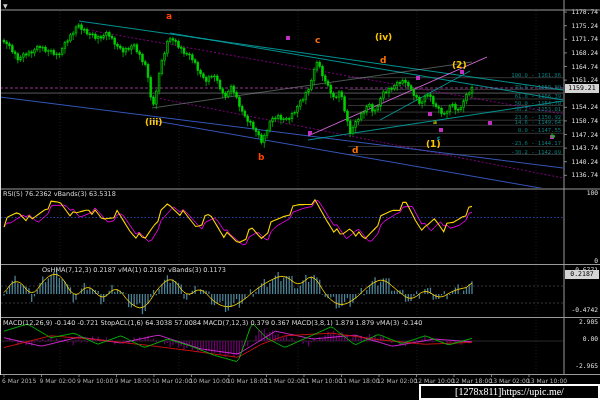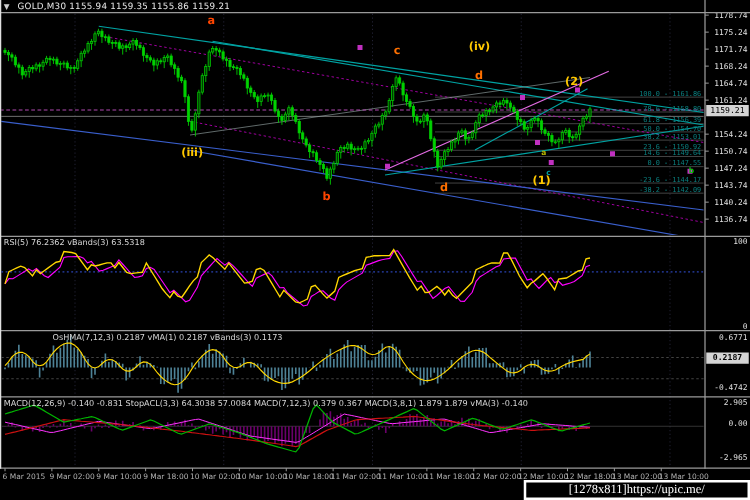--- a/index.html
+++ b/index.html
@@ -872,23 +872,22 @@
         <line x1="454" y1="374.5" x2="454" y2="377" stroke="#9a9a9a" stroke-width="0.8"></line>
         <text x="452" y="383" fill="#b0b0b0" font-size="6" font-family="&quot;DejaVu Sans&quot;,sans-serif">12 Mar 18:00</text>
         <line x1="491.5" y1="374.5" x2="491.5" y2="377" stroke="#9a9a9a" stroke-width="0.8"></line>
         <text x="489.5" y="383" fill="#b0b0b0" font-size="6" font-family="&quot;DejaVu Sans&quot;,sans-serif">13 Mar 02:00</text>
         <line x1="529" y1="374.5" x2="529" y2="377" stroke="#9a9a9a" stroke-width="0.8"></line>
         <text x="527" y="383" fill="#b0b0b0" font-size="6" font-family="&quot;DejaVu Sans&quot;,sans-serif">13 Mar 10:00</text>
       </g>
     </svg>
 
   <span class="menuArrow">▼</span>
-  <div class="ttl">GOLD,M30  1155.94 1159.35 1155.86 1159.21</div>
 
   <div class="ptitle" style="left:3px;top:190px;">RSI(5) 76.2362   vBands(3) 63.5318</div>
   <div class="ptitle" style="left:3px;top:266px;margin-left:39px;">OsHMA(7,12,3) 0.2187   vMA(1) 0.2187   vBands(3) 0.1173</div>
-  <div class="ptitle" style="left:3px;top:319px;">MACD(12,26,9) -0.140 -0.831   StopACL(3,3) 64.3038 57.0084   MACD(7,12,3) 0.379 0.367   MACD(3,8,1) 1.879 1.879   vMA(3) -0.140</div>
+  <div class="ptitle" style="left:3px;top:319px;">MACD(12,26,9) -0.140 -0.721   StopACL(1,6) 64.3038 57.0084   MACD(7,12,3) 0.379 0.367   MACD(3,8,1) 1.879 1.879   vMA(3) -0.140</div>
 
   <div class="pricebox" style="top:84px;">1159.21</div>
-  <div class="pricebox" style="top:282px;font-weight:bold;">0.2187</div>
+  <div class="pricebox" style="top:270px;">0.2187</div>
 
   <div class="wm">[1278x811]https://upic.me/</div>
 </div>
 
 </body></html>

